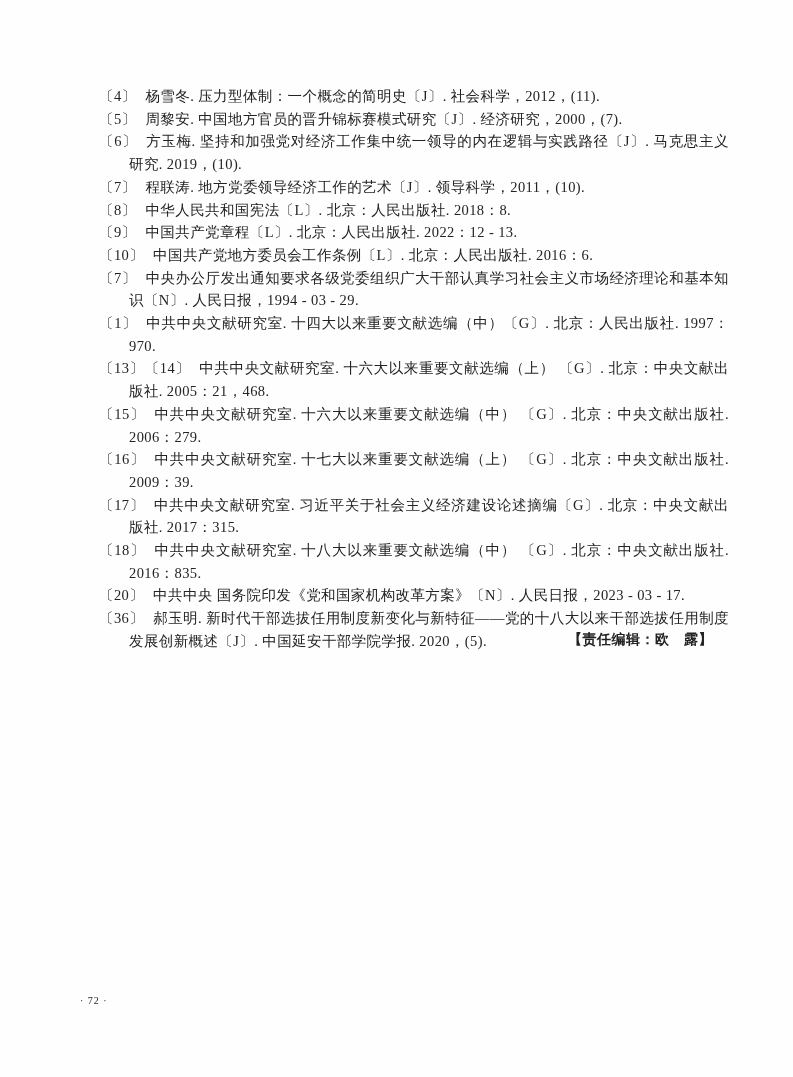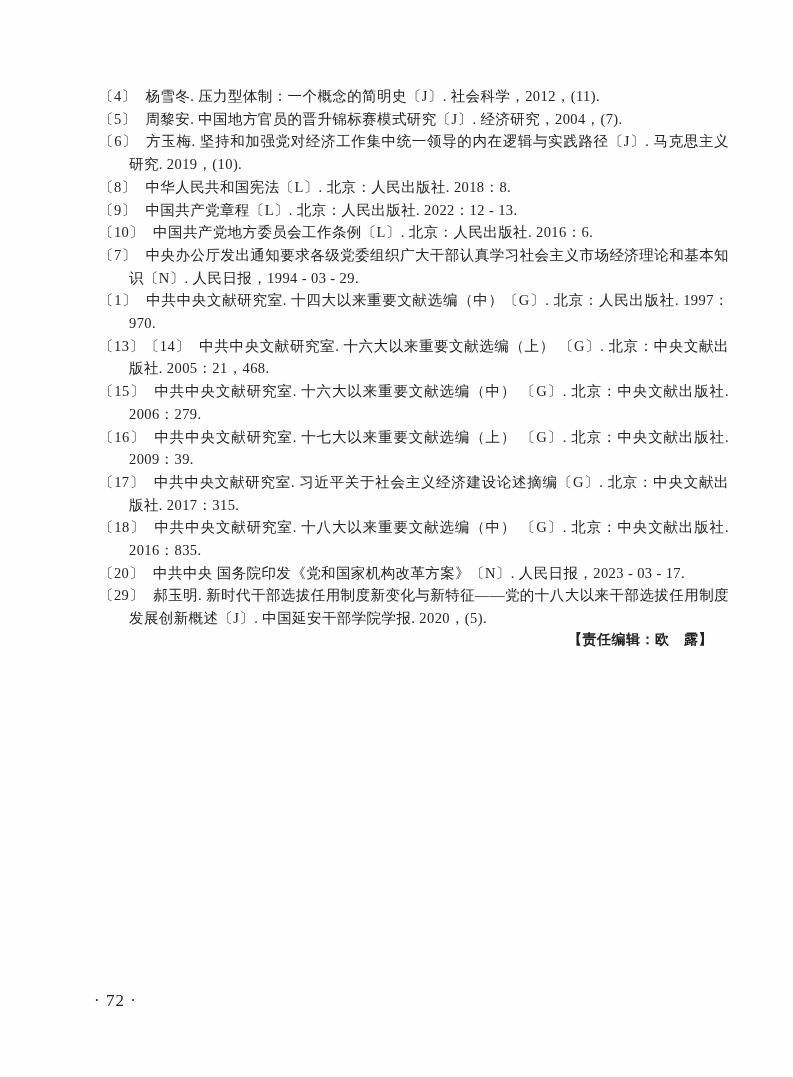--- a/index.html
+++ b/index.html
@@ -40,43 +40,44 @@
     width: 630px;
     text-align: right;
     font-family: "Liberation Sans", "DejaVu Sans", sans-serif;
     font-weight: bold;
     font-size: 14px;
     line-height: 22.7px;
     letter-spacing: 0.5px;
   }
   .page-number {
     position: absolute;
-    left: 94px;
+    left: 80px;
     top: 991px;
-    font-size: 17px;
+    font-size: 10px;
     line-height: 20px;
     letter-spacing: 1px;
   }
 </style>
 </head>
 <body>
 
 <div class="page">
   <p class="ref"><span class="ref-label">〔4〕</span><span>杨雪冬. 压力型体制：一个概念的简明史〔J〕. 社会科学，2012，(11).</span></p>
-  <p class="ref"><span class="ref-label">〔5〕</span><span>周黎安. 中国地方官员的晋升锦标赛模式研究〔J〕. 经济研究，2004，(7).</span></p>
+  <p class="ref"><span class="ref-label">〔5〕</span><span>周黎安. 中国地方官员的晋升锦标赛模式研究〔J〕. 经济研究，2000，(7).</span></p>
   <p class="ref"><span class="ref-label">〔6〕</span><span>方玉梅. 坚持和加强党对经济工作集中统一领导的内在逻辑与实践路径〔J〕. 马克思主义研究. 2019，(10).</span></p>
+  <p class="ref"><span class="ref-label">〔7〕</span><span>程联涛. 地方党委领导经济工作的艺术〔J〕. 领导科学，2011，(10).</span></p>
   <p class="ref"><span class="ref-label">〔8〕</span><span>中华人民共和国宪法〔L〕. 北京：人民出版社. 2018：8.</span></p>
   <p class="ref"><span class="ref-label">〔9〕</span><span>中国共产党章程〔L〕. 北京：人民出版社. 2022：12 - 13.</span></p>
   <p class="ref"><span class="ref-label">〔10〕</span><span>中国共产党地方委员会工作条例〔L〕. 北京：人民出版社. 2016：6.</span></p>
   <p class="ref"><span class="ref-label">〔7〕</span><span>中央办公厅发出通知要求各级党委组织广大干部认真学习社会主义市场经济理论和基本知识〔N〕. 人民日报，1994 - 03 - 29.</span></p>
   <p class="ref"><span class="ref-label">〔1〕</span><span>中共中央文献研究室. 十四大以来重要文献选编（中）〔G〕. 北京：人民出版社. 1997：970.</span></p>
   <p class="ref"><span class="ref-label">〔13〕〔14〕</span><span>中共中央文献研究室. 十六大以来重要文献选编（上） 〔G〕. 北京：中央文献出版社. 2005：21，468.</span></p>
   <p class="ref"><span class="ref-label">〔15〕</span><span>中共中央文献研究室. 十六大以来重要文献选编（中） 〔G〕. 北京：中央文献出版社. 2006：279.</span></p>
   <p class="ref"><span class="ref-label">〔16〕</span><span>中共中央文献研究室. 十七大以来重要文献选编（上） 〔G〕. 北京：中央文献出版社. 2009：39.</span></p>
   <p class="ref"><span class="ref-label">〔17〕</span><span>中共中央文献研究室. 习近平关于社会主义经济建设论述摘编〔G〕. 北京：中央文献出版社. 2017：315.</span></p>
   <p class="ref"><span class="ref-label">〔18〕</span><span>中共中央文献研究室. 十八大以来重要文献选编（中） 〔G〕. 北京：中央文献出版社. 2016：835.</span></p>
   <p class="ref"><span class="ref-label">〔20〕</span><span>中共中央 国务院印发《党和国家机构改革方案》〔N〕. 人民日报，2023 - 03 - 17.</span></p>
-  <p class="ref"><span class="ref-label">〔29〕</span><span>郝玉明. 新时代干部选拔任用制度新变化与新特征——党的十八大以来干部选拔任用制度发展创新概述〔J〕. 中国延安干部学院学报. 2020，(5).</span></p>
+  <p class="ref"><span class="ref-label">〔36〕</span><span>郝玉明. 新时代干部选拔任用制度新变化与新特征——党的十八大以来干部选拔任用制度发展创新概述〔J〕. 中国延安干部学院学报. 2020，(5).</span></p>
 </div>
 
 <div class="editor-line">【责任编辑：欧　露】</div>
 
 <div class="page-number">· 72 ·</div>
 
 </body></html>

